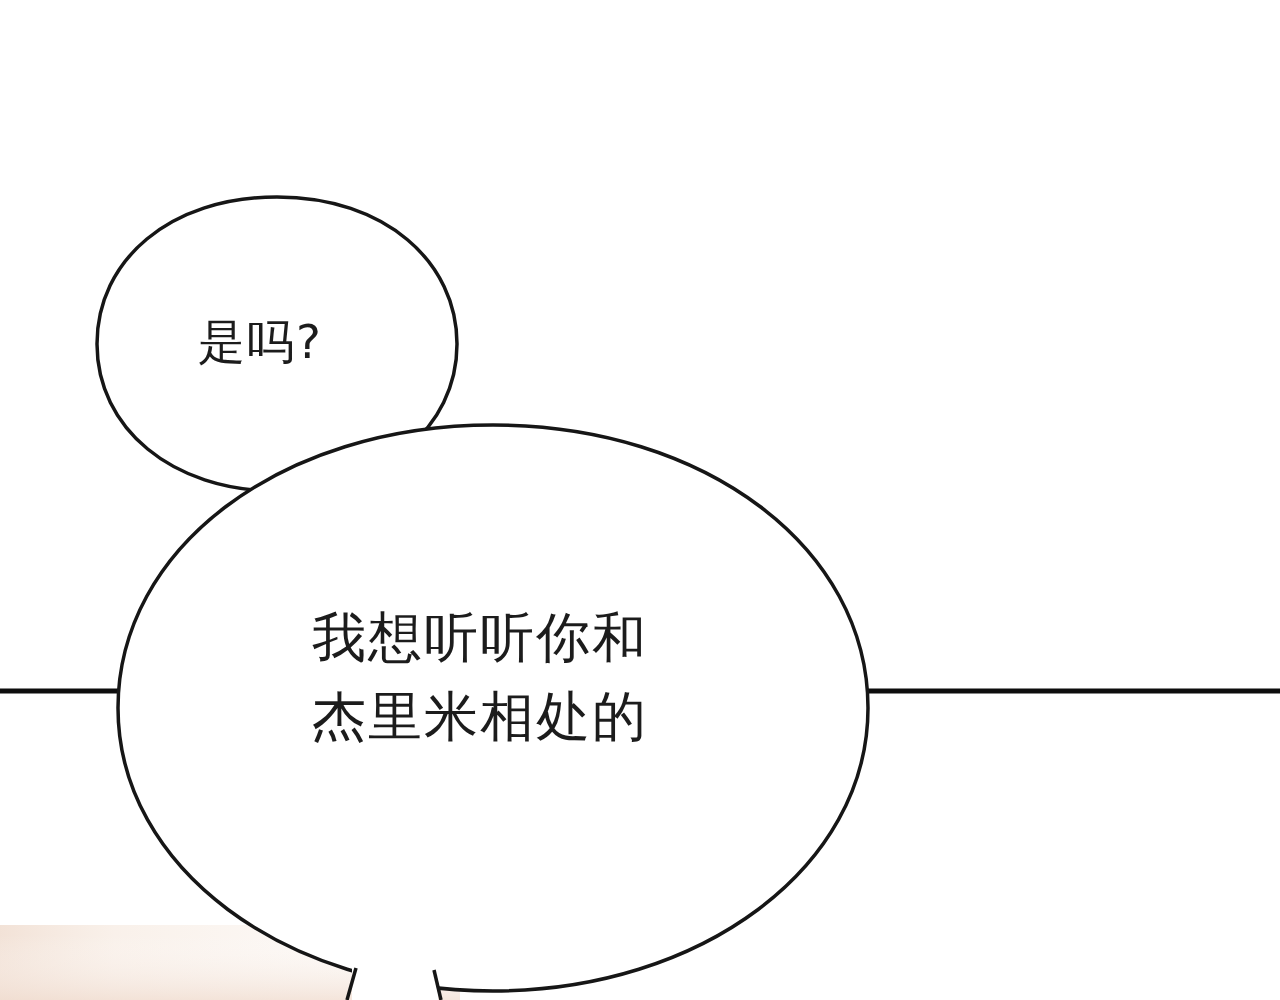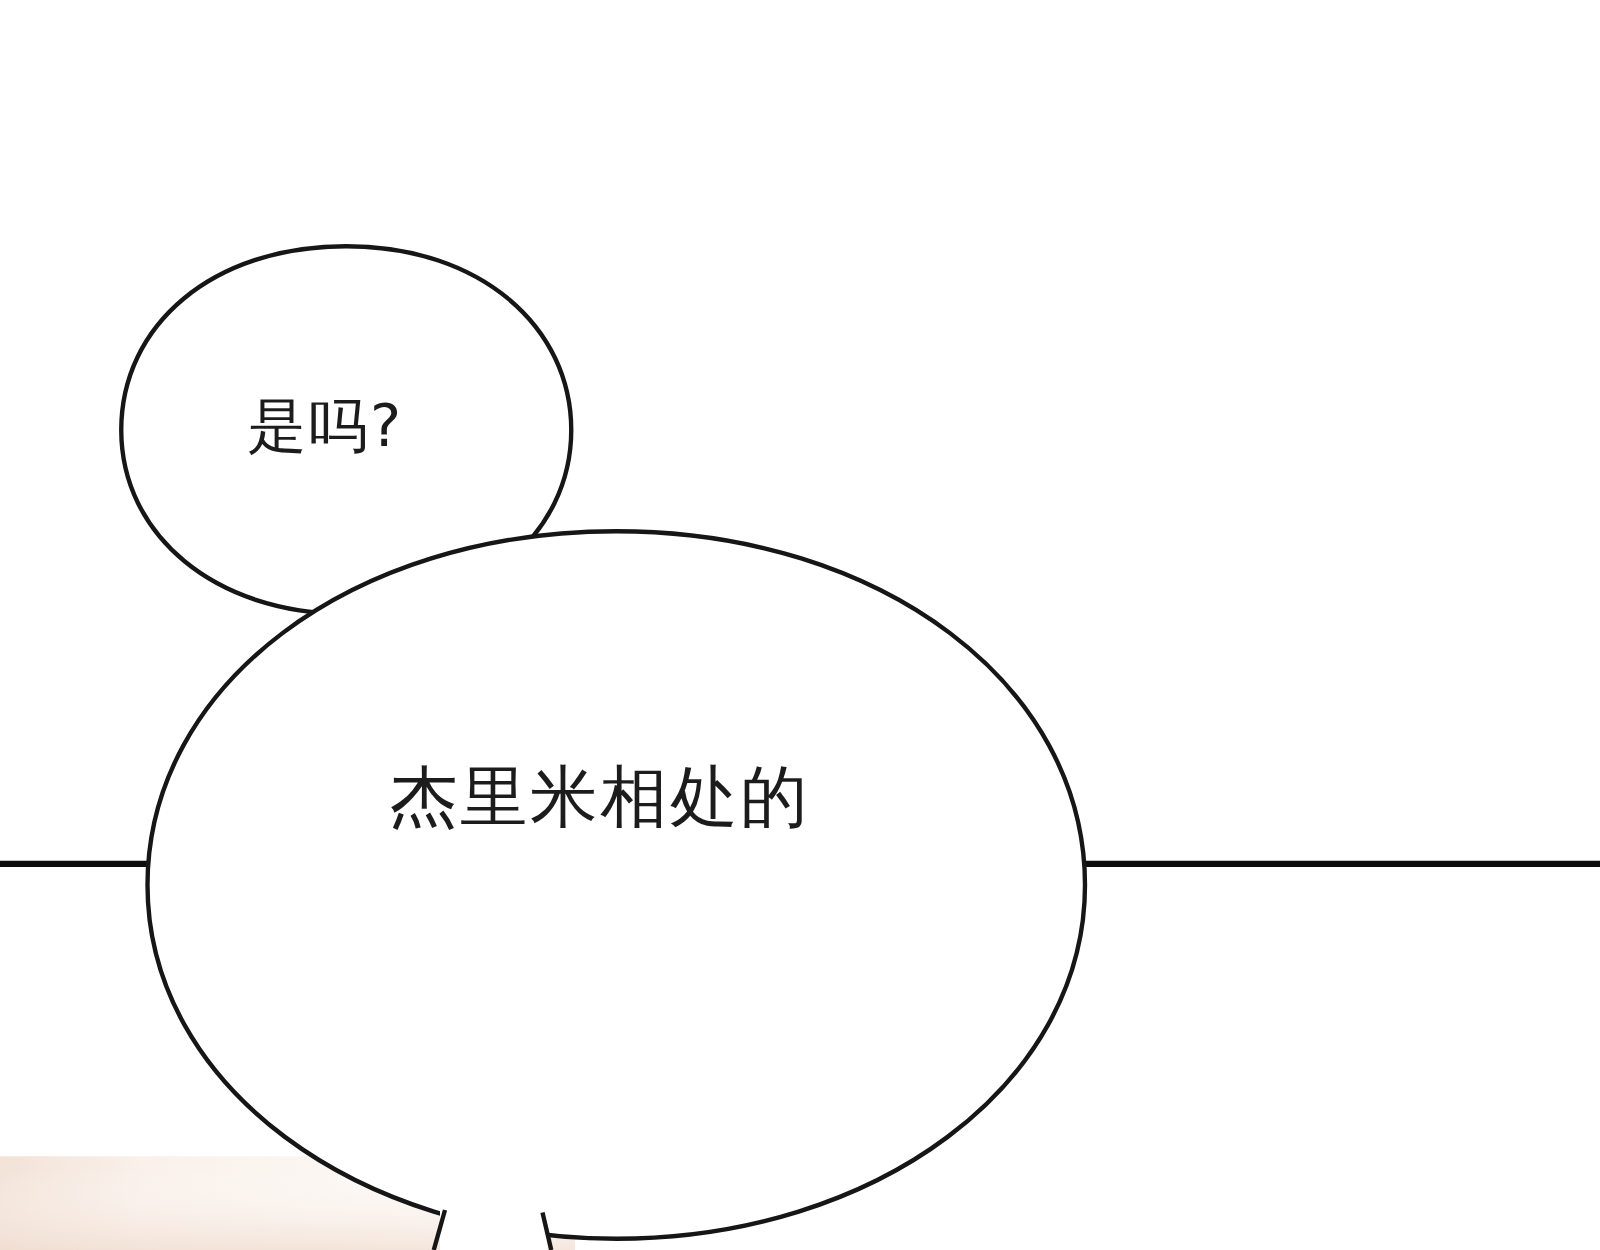--- a/index.html
+++ b/index.html
@@ -80,16 +80,17 @@
     <g>
       <rect x="352" y="962" width="86" height="38" fill="#ffffff"></rect>
       <line x1="356" y1="968" x2="347" y2="1000" stroke="#161616" stroke-width="3.5"></line>
       <line x1="434" y1="970" x2="441" y2="1000" stroke="#161616" stroke-width="3.5"></line>
     </g>
   </svg>
 
   <div class="bubble-text" id="small-bubble-text">是吗?</div>
 
   <div class="bubble-text" id="large-bubble-text">
+    <div>我想听听你和</div>
     <div>杰里米相处的</div>
   </div>
 
 </div>
 
 </body></html>

